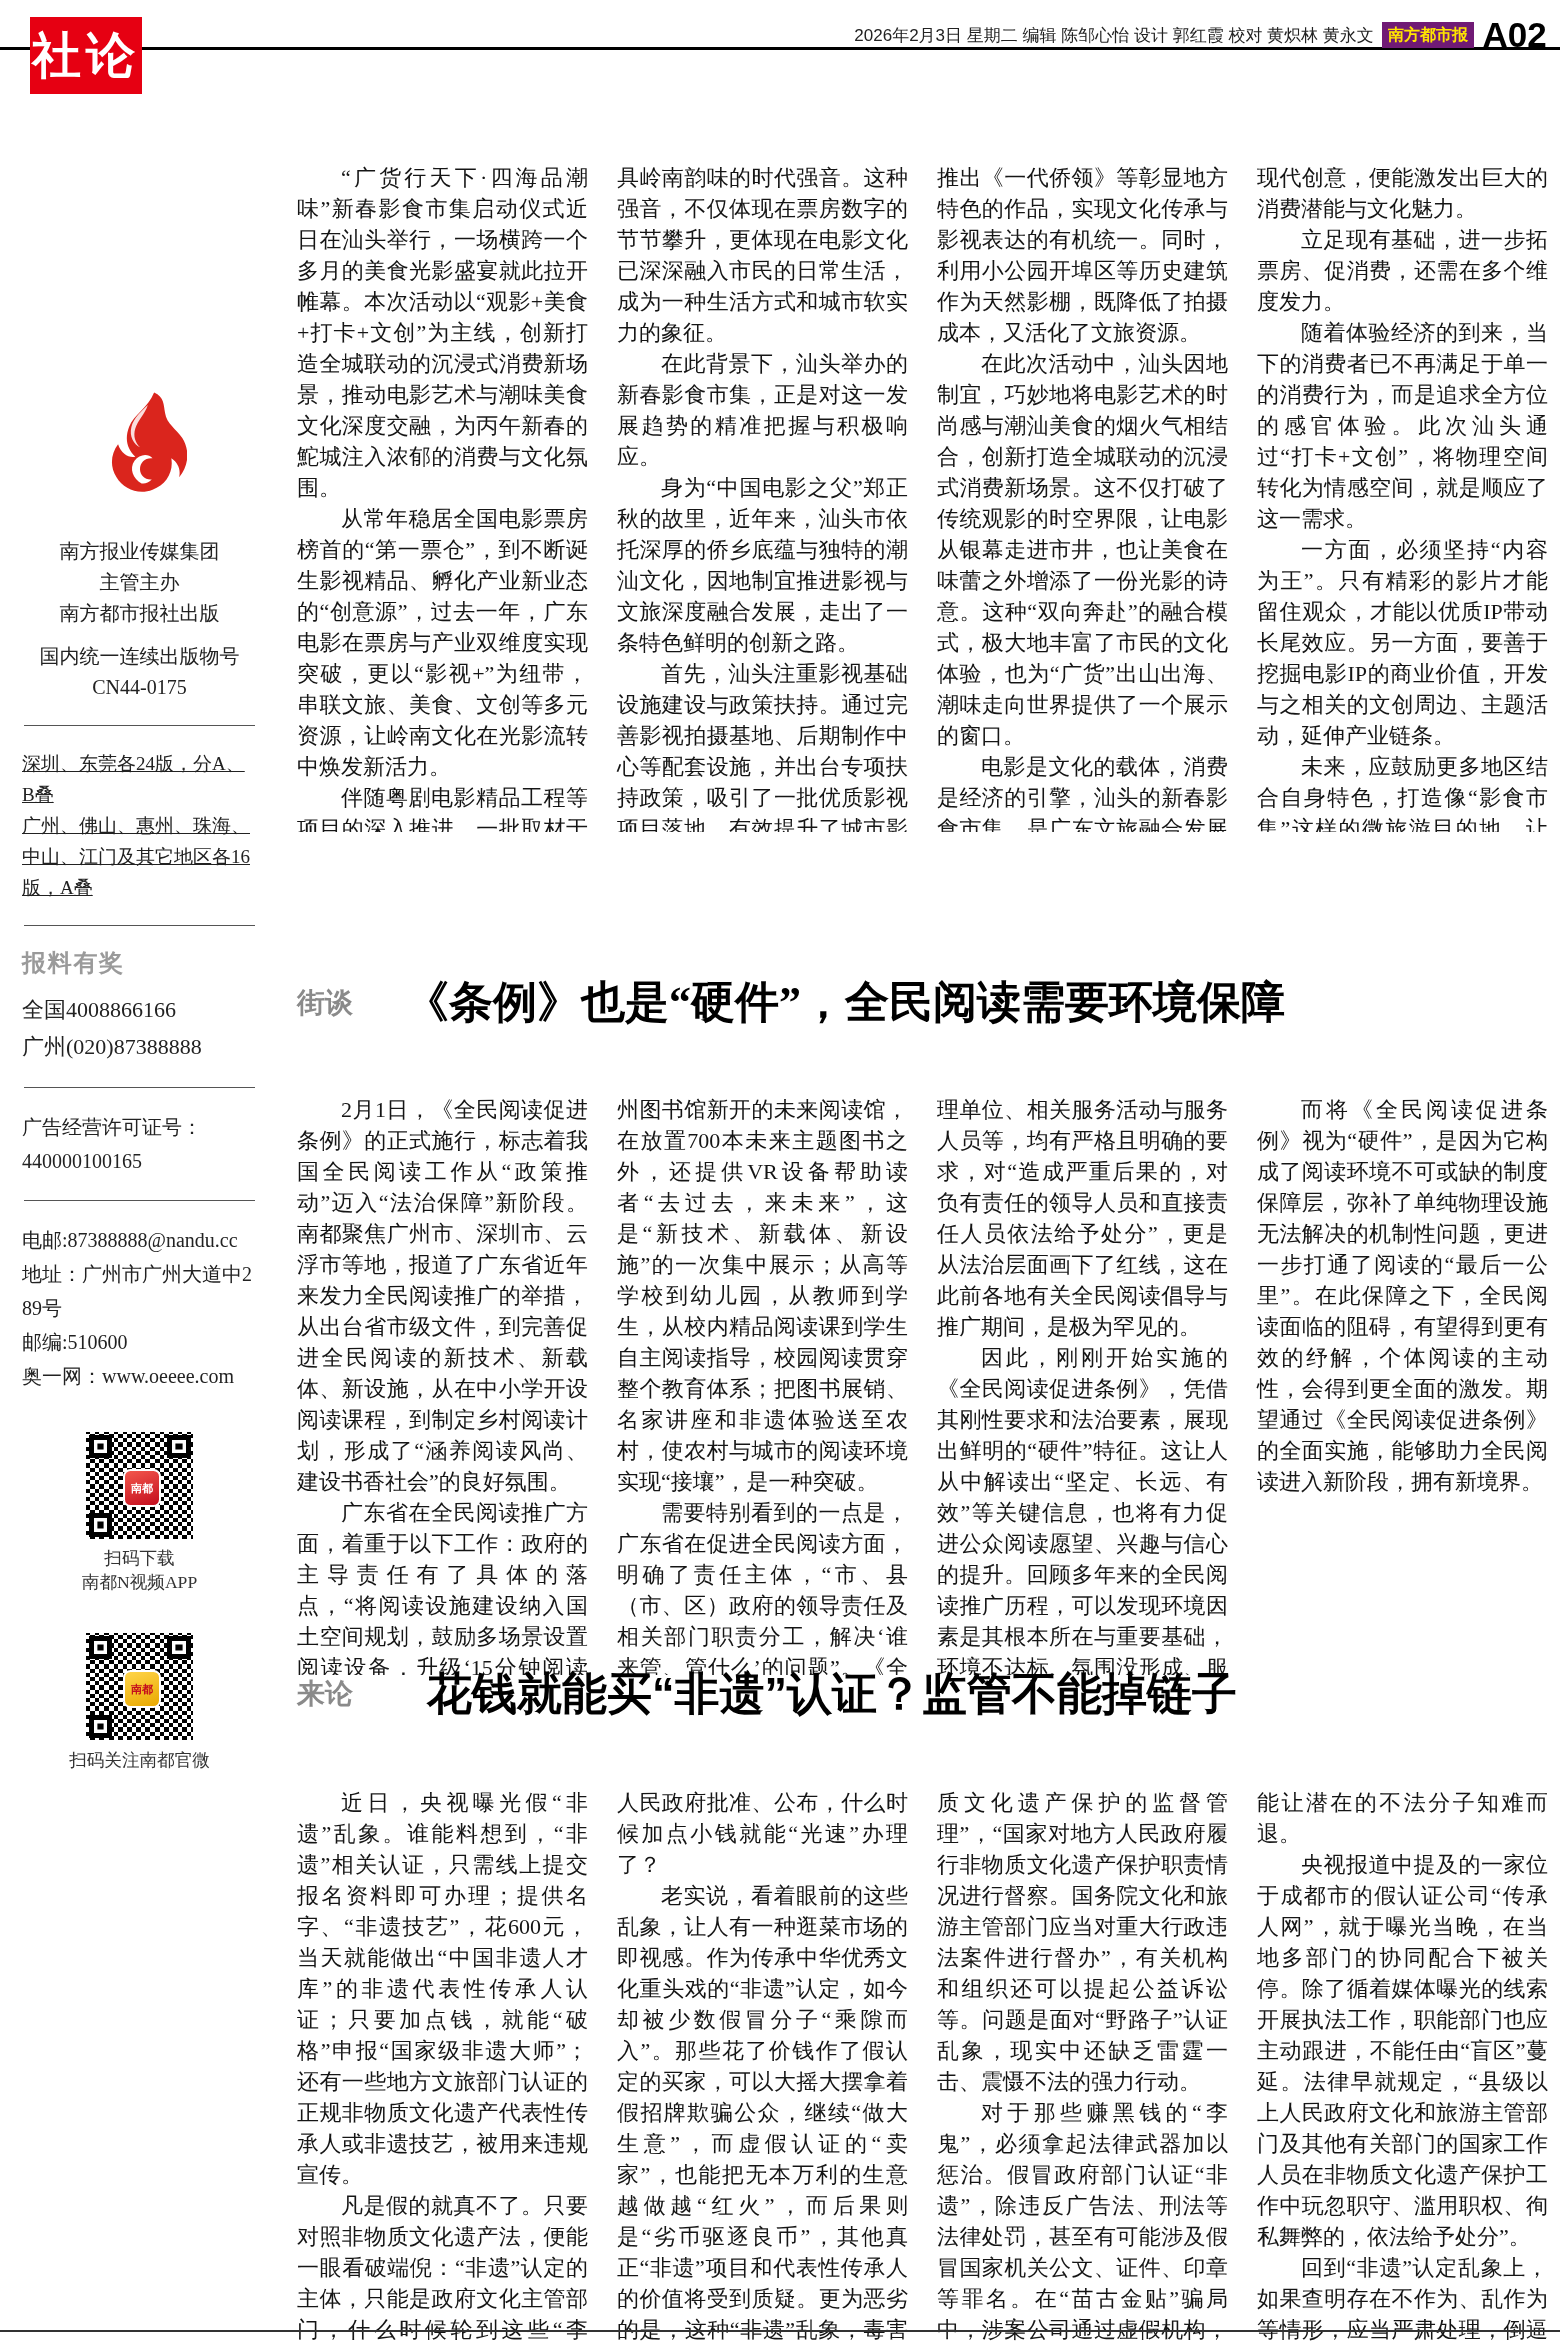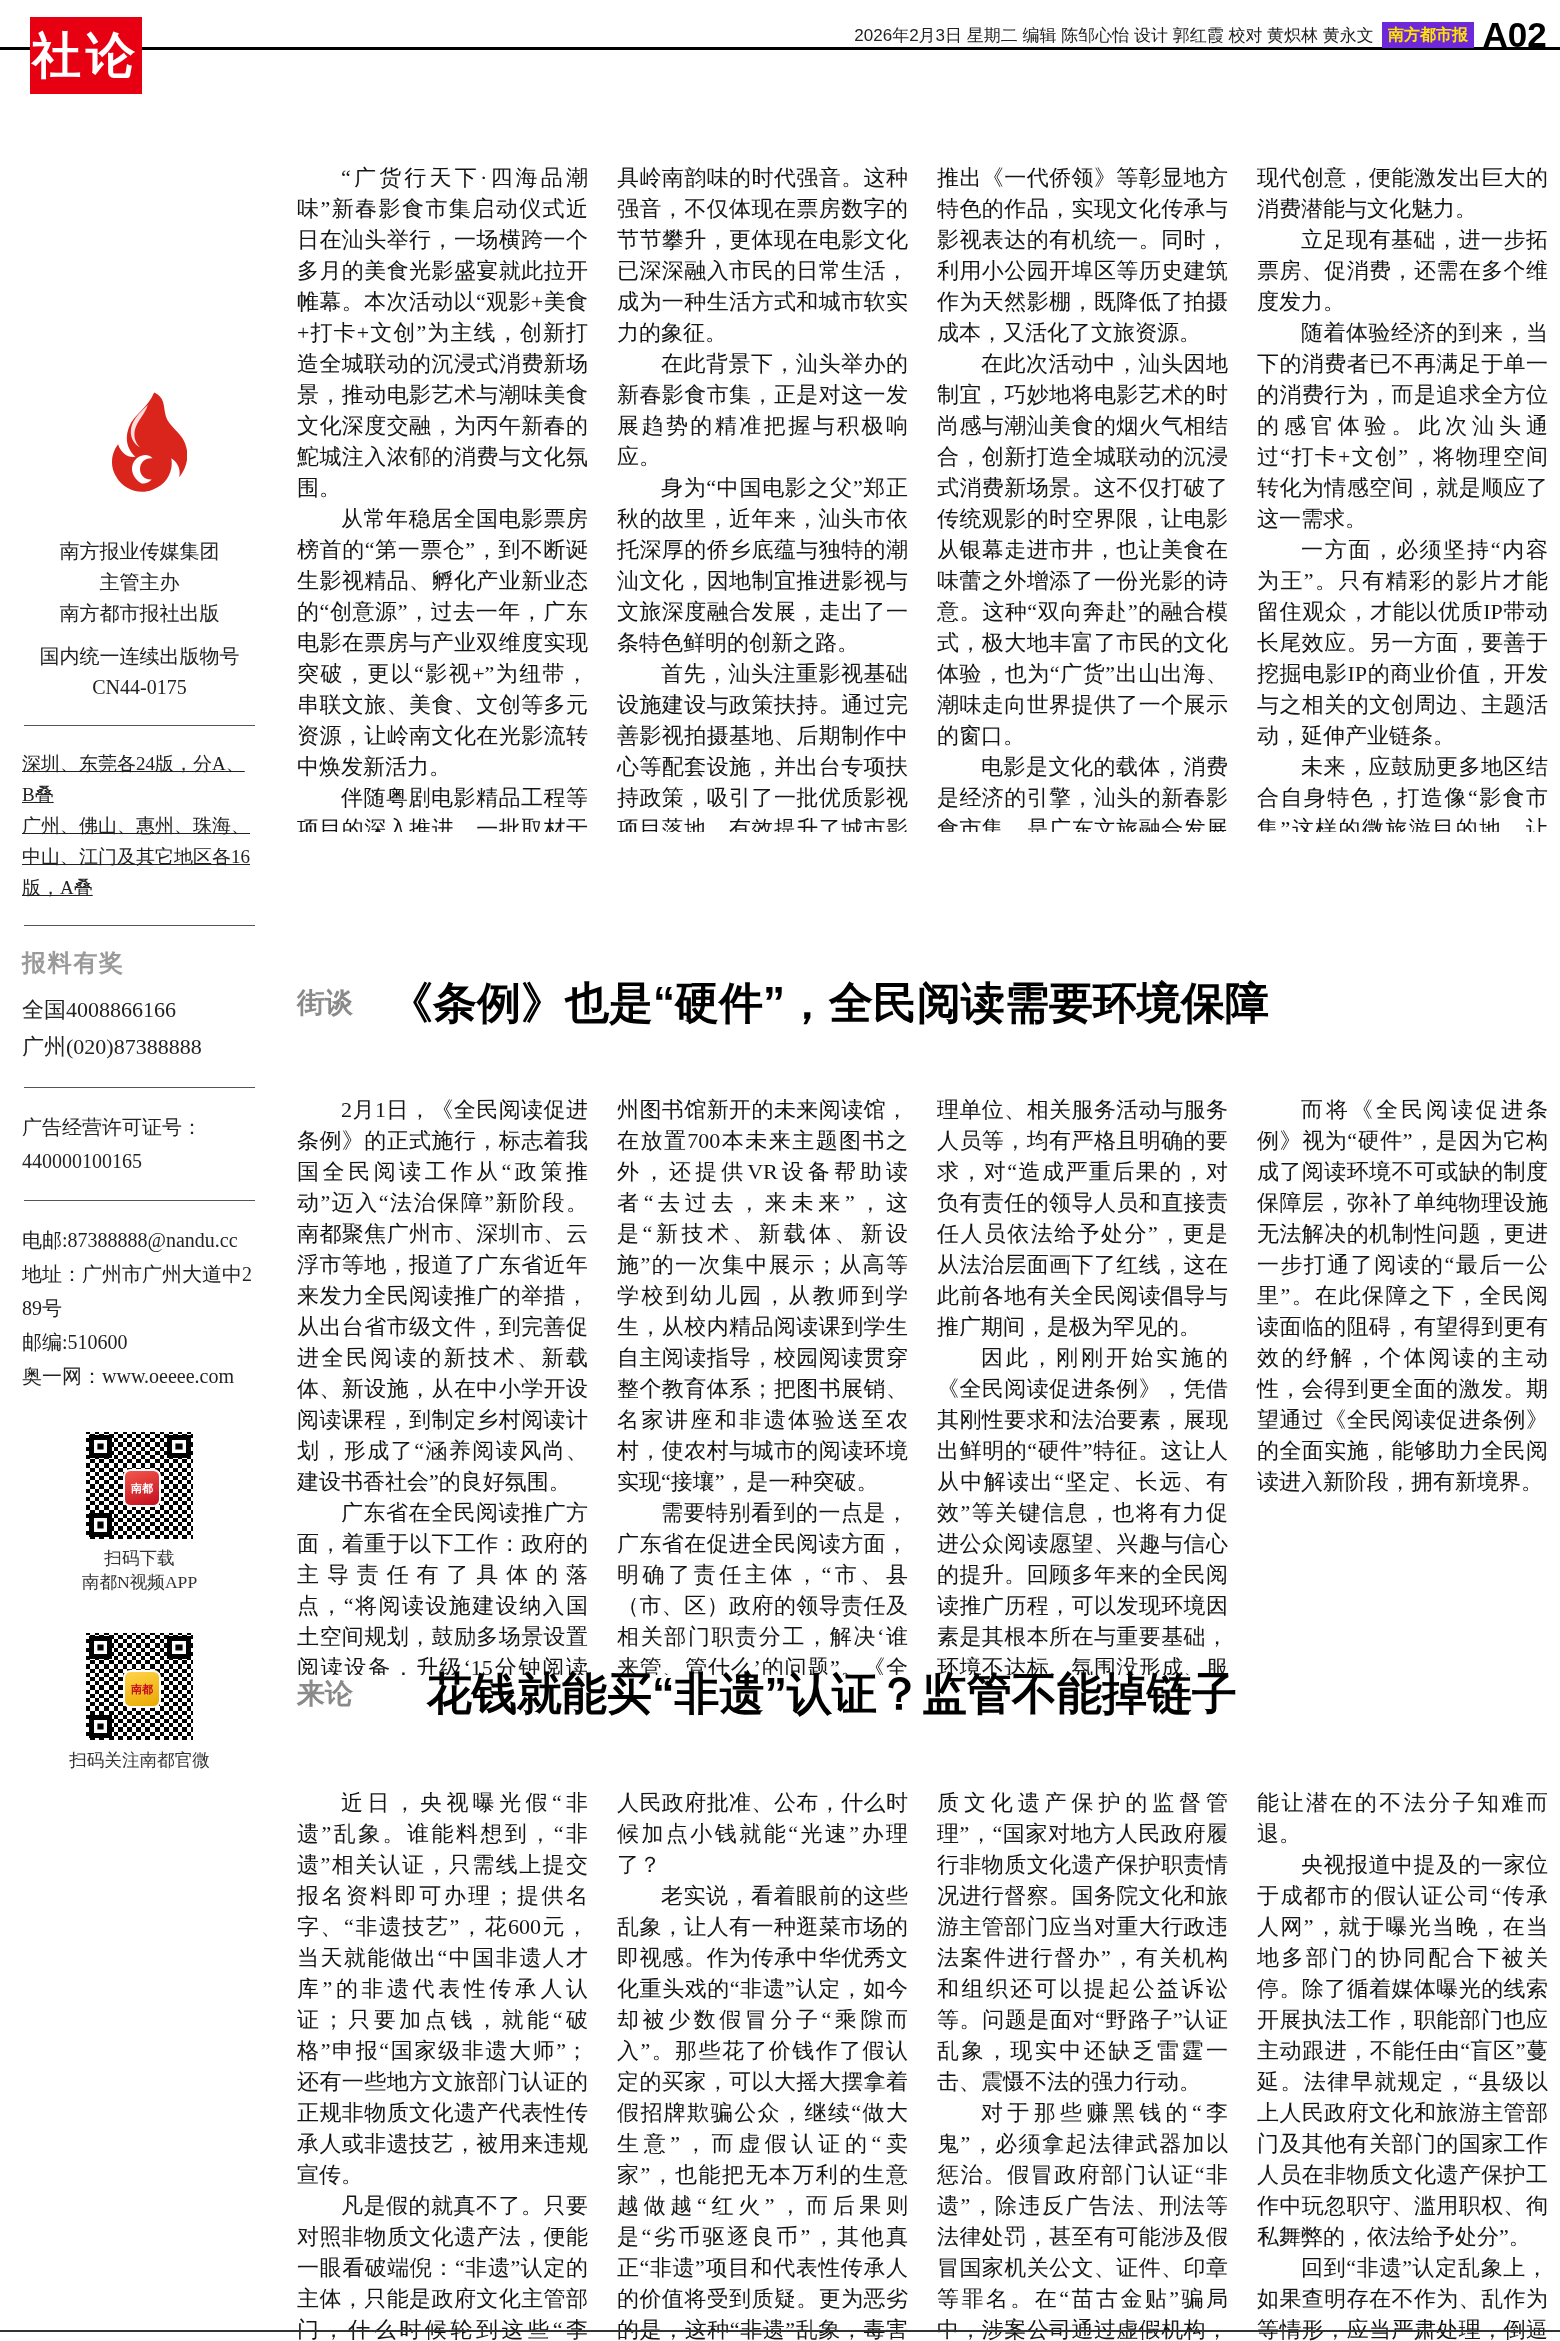--- a/index.html
+++ b/index.html
@@ -7,21 +7,21 @@
        font-family:"Liberation Serif","DejaVu Serif",serif;}
 
   
   .header-rule{position:absolute;top:47px;left:0;width:1560px;height:2.5px;background:#000;}
   .edition-box{position:absolute;top:17px;left:30px;width:112px;height:77px;background:#e60012;
        display:flex;align-items:center;justify-content:center;z-index:2;}
   .edition-box span{color:#fff;font-size:49px;font-weight:bold;letter-spacing:5px;
        font-family:"Liberation Sans","DejaVu Sans",sans-serif;}
   .meta-row{position:absolute;top:15px;right:13.4px;display:flex;align-items:center;gap:8.4px;}
   .meta-text{font-size:17px;color:#222;font-family:"Liberation Sans","DejaVu Sans",sans-serif;}
-  .brand-box{background:#6d28d9;color:#ffe400;font-weight:bold;font-size:16px;padding:2.5px 5.9px;
+  .brand-box{background:#701a75;color:#ffe400;font-weight:bold;font-size:16px;padding:2.5px 5.9px;
        font-family:"Liberation Sans","DejaVu Sans",sans-serif;}
   .page-no{font-size:35px;font-weight:bold;font-family:"Liberation Sans","DejaVu Sans",sans-serif;color:#000;}
 
   
   .sidebar{position:absolute;top:387px;left:22px;width:235px;font-size:19px;line-height:30px;color:#222;}
   .flame{display:block;margin:0 auto 22px auto;width:94px;height:127px;}
   .sb-center{text-align:center;}
   .sb-pub{font-size:20px;line-height:31px;font-weight:500;}
   .sb-issn{margin-top:11.7px;font-size:20px;line-height:31px;}
   .sb-hr{border:none;border-top:1.7px solid #555;margin:22px 1.7px;}
@@ -56,22 +56,22 @@
       font-family:"Liberation Sans","DejaVu Sans",sans-serif;}
   .badge .b1{position:absolute;top:6.7px;left:5.9px;font-size:12.6px;font-weight:bold;color:#fff;
       border-bottom:1.7px solid #ffd84d;padding-bottom:1.7px;letter-spacing:0.8px;}
   .badge .b2{position:absolute;top:22px;left:5px;right:3.4px;font-size:34px;font-weight:bold;color:#fff;
       font-style:italic;text-align:center;text-shadow:1.7px 1.7px 0 rgba(120,0,0,.45);}
   .badge .b3{position:absolute;bottom:3.4px;left:0;right:0;font-size:6.7px;color:#ffd9a0;text-align:center;letter-spacing:0.8px;}
   .title1{font-size:54px;font-weight:bold;letter-spacing:0.8px;margin-left:22px;line-height:77px;white-space:nowrap;
       font-family:"Liberation Sans","DejaVu Sans",sans-serif;color:#000;}
   .kicker{font-size:28px;font-weight:bold;color:#8a8a8a;flex:0 0 auto;
       font-family:"Liberation Sans","DejaVu Sans",sans-serif;}
-  .title2{font-size:44px;font-weight:bold;margin-left:36px;line-height:60px;white-space:nowrap;
-      font-family:Liberation Sans, sans-serif;color:#000;}
+  .title2{font-size:44px;font-weight:bold;margin-left:52px;line-height:60px;white-space:nowrap;
+      font-family:Liberation Serif, serif;color:#000;}
   .title3{font-size:45px;font-weight:bold;margin-left:74px;line-height:60px;white-space:nowrap;
       font-family:"Liberation Sans","DejaVu Sans",sans-serif;color:#000;}
   .cols{display:flex;gap:29px;overflow:hidden;}
   .col{flex:1 1 0;}
   .col p{margin:0;font-size:22px;line-height:31px;text-align:justify;text-indent:2em;color:#151515;}
   .col p.cont{text-indent:0;}
   #art1 .cols{margin-top:30px;height:670px;}
   #art2 .cols{margin-top:25px;height:581px;}
   #art3 .cols{margin-top:25px;height:618px;}
   .bottom-rule{position:absolute;top:2330px;left:0;width:1560px;height:1.7px;background:#333;}

